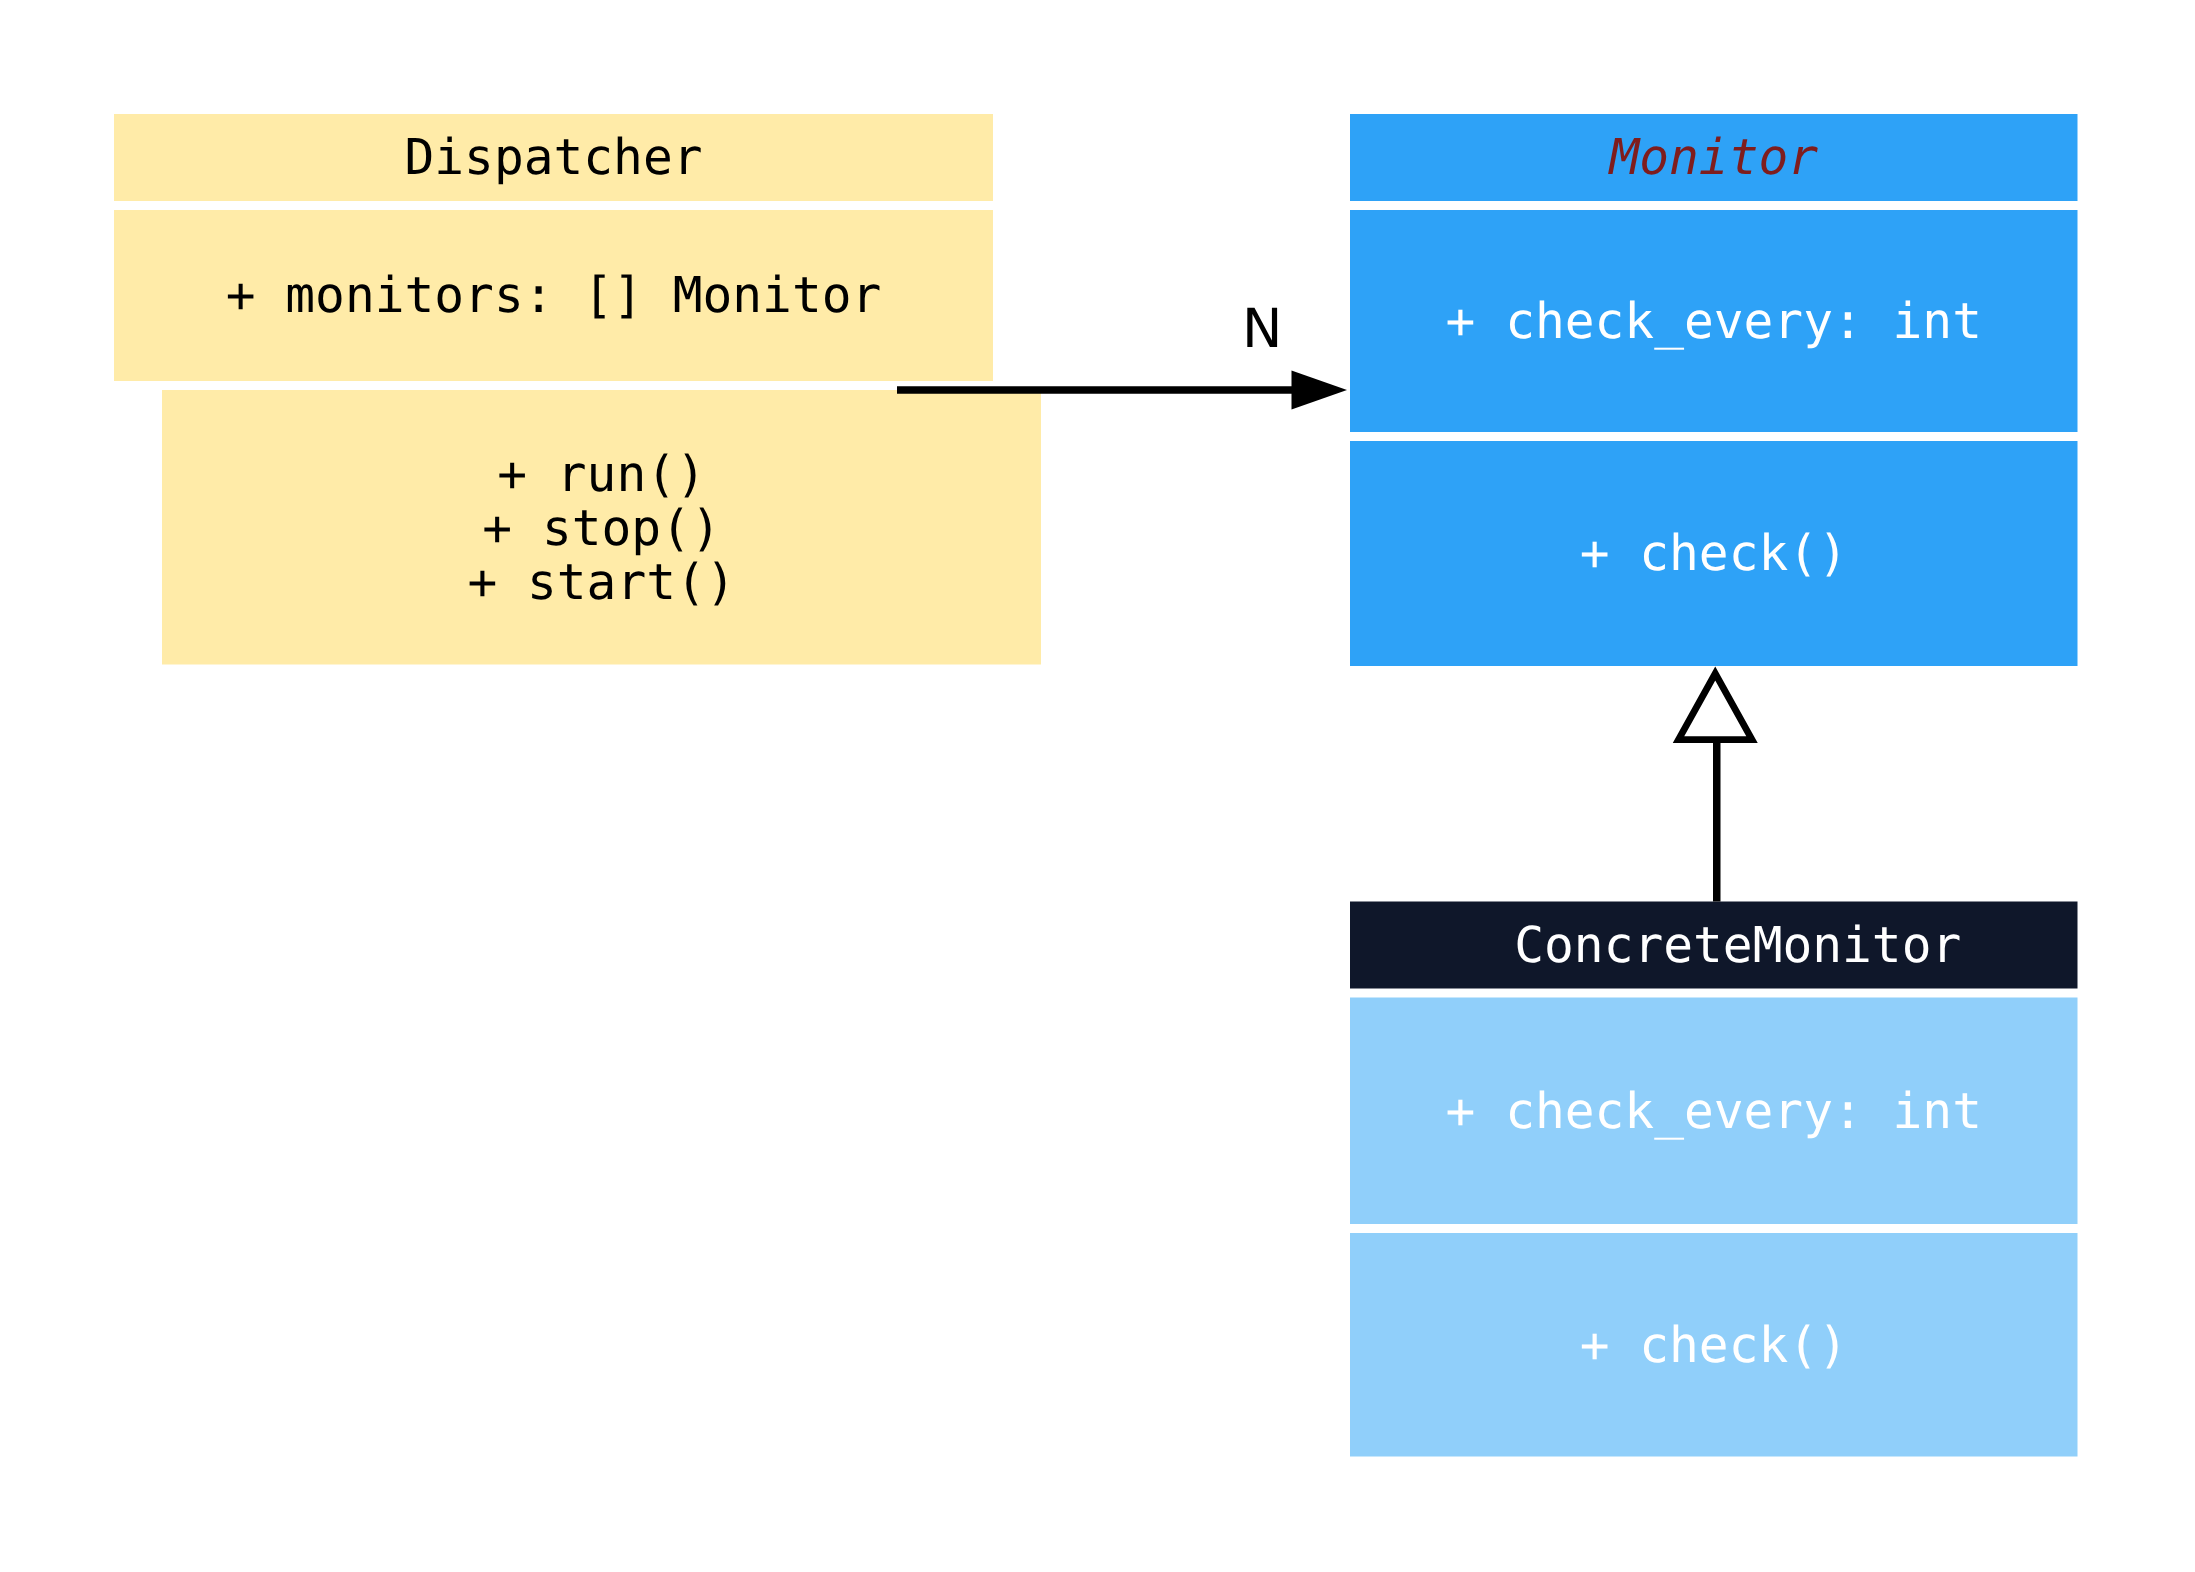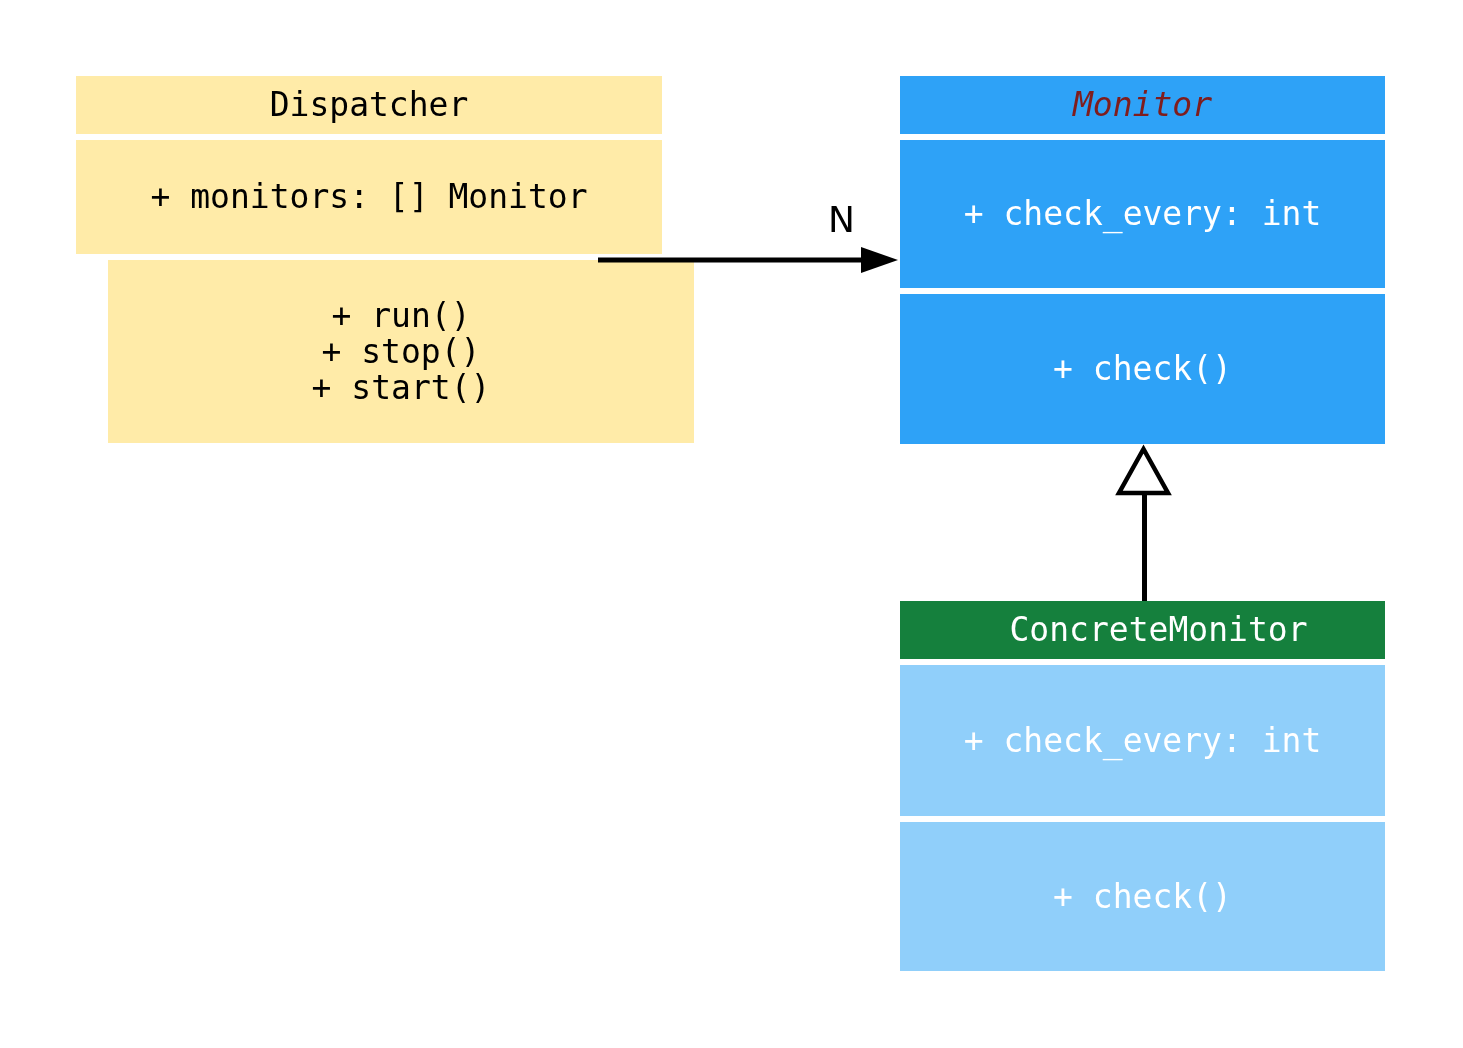--- a/index.html
+++ b/index.html
@@ -87,21 +87,21 @@
     <div class="sec title" style="background-color: rgb(46, 162, 247); color: #7f1d1d; font-style: italic;">Monitor</div>
     <div class="sec body attrs" style="background-color: rgb(46, 162, 247); color: rgb(255, 255, 255);">
       <div>+ check_every: int</div>
     </div>
     <div class="sec body methods" style="background-color: rgb(46, 162, 247); color: rgb(255, 255, 255);">
       <div>+ check()</div>
     </div>
   </div>
 
   <div class="class-box" id="box-concrete">
-    <div class="sec title" style="background-color: #15803d; color: rgb(255, 255, 255); font-style: normal; padding-left: 32px;">ConcreteMonitor</div>
+    <div class="sec title" style="background-color: #0f172a; color: rgb(255, 255, 255); font-style: normal; padding-left: 32px;">ConcreteMonitor</div>
     <div class="sec body attrs" style="background-color: rgb(144, 207, 250); color: rgb(255, 255, 255);">
       <div>+ check_every: int</div>
     </div>
     <div class="sec body methods" style="background-color: rgb(144, 207, 250); color: rgb(255, 255, 255);">
       <div>+ check()</div>
     </div>
   </div>
 
   <svg class="edges" xmlns="http://www.w3.org/2000/svg">
     <g>

